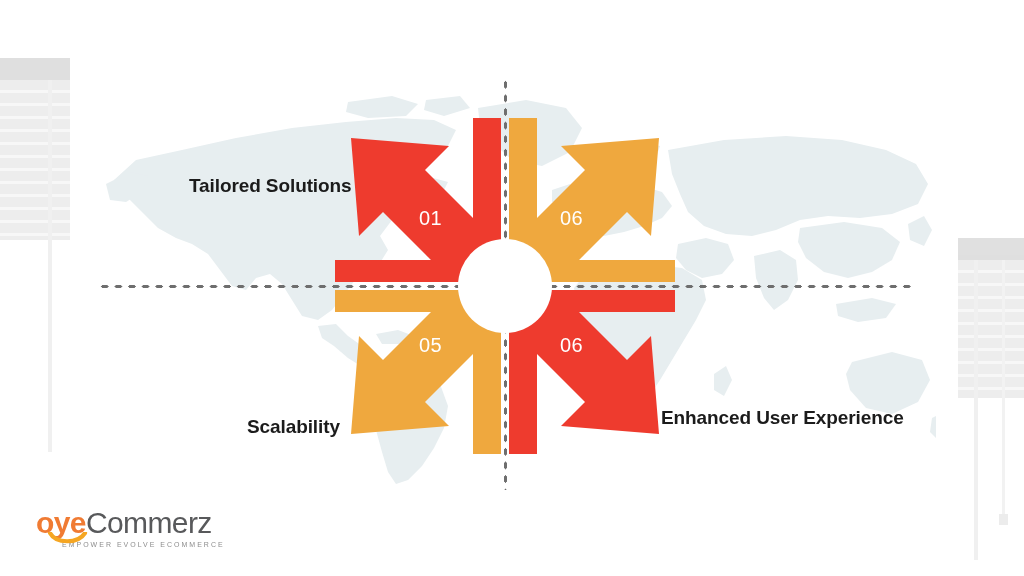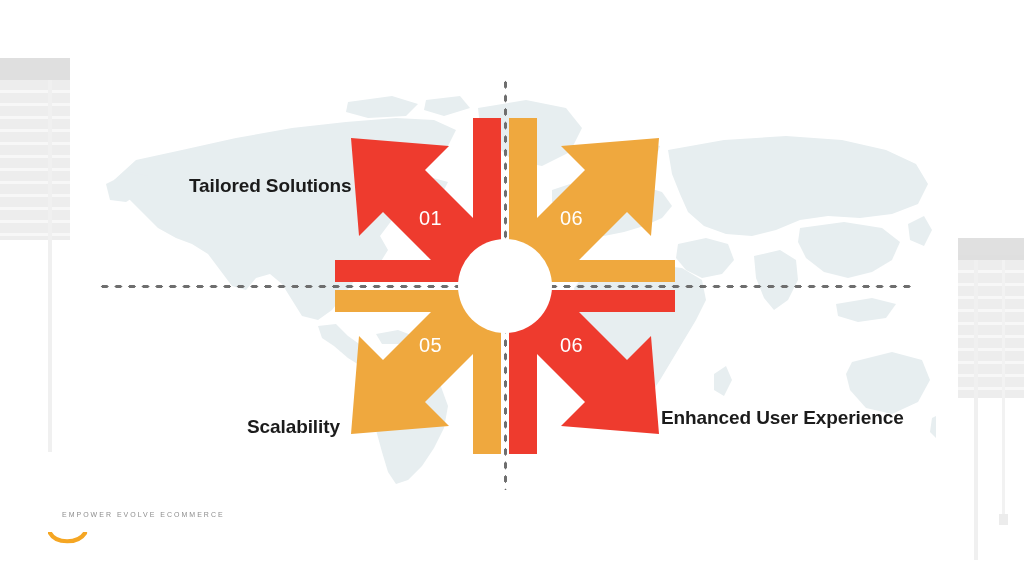--- a/index.html
+++ b/index.html
@@ -348,19 +348,22 @@
   <div class="quad-number" id="num-01">01</div>
   <div class="quad-number" id="num-02">05</div>
   <div class="quad-number" id="num-03">06</div>
   <div class="quad-number" id="num-04">06</div>
 
   <div class="quad-label" id="label-01">Tailored Solutions</div>
   <div class="quad-label" id="label-02">Scalability</div>
   <div class="quad-label" id="label-03">Enhanced User Experience</div>
 
   <div id="logo">
+    <div class="wordmark">
+      <span class="oye">oye</span><span class="commerz">Commerz</span>
+    </div>
     <svg class="smile" viewBox="0 0 40 12" aria-hidden="true">
       <path d="M2 1 C 8 12, 30 12, 37 1" stroke="#f5a623" stroke-width="4.2" fill="none" stroke-linecap="round"></path>
     </svg>
     <div class="tagline">EMPOWER EVOLVE ECOMMERCE</div>
   </div>
 
 </div>
 
 </body></html>

